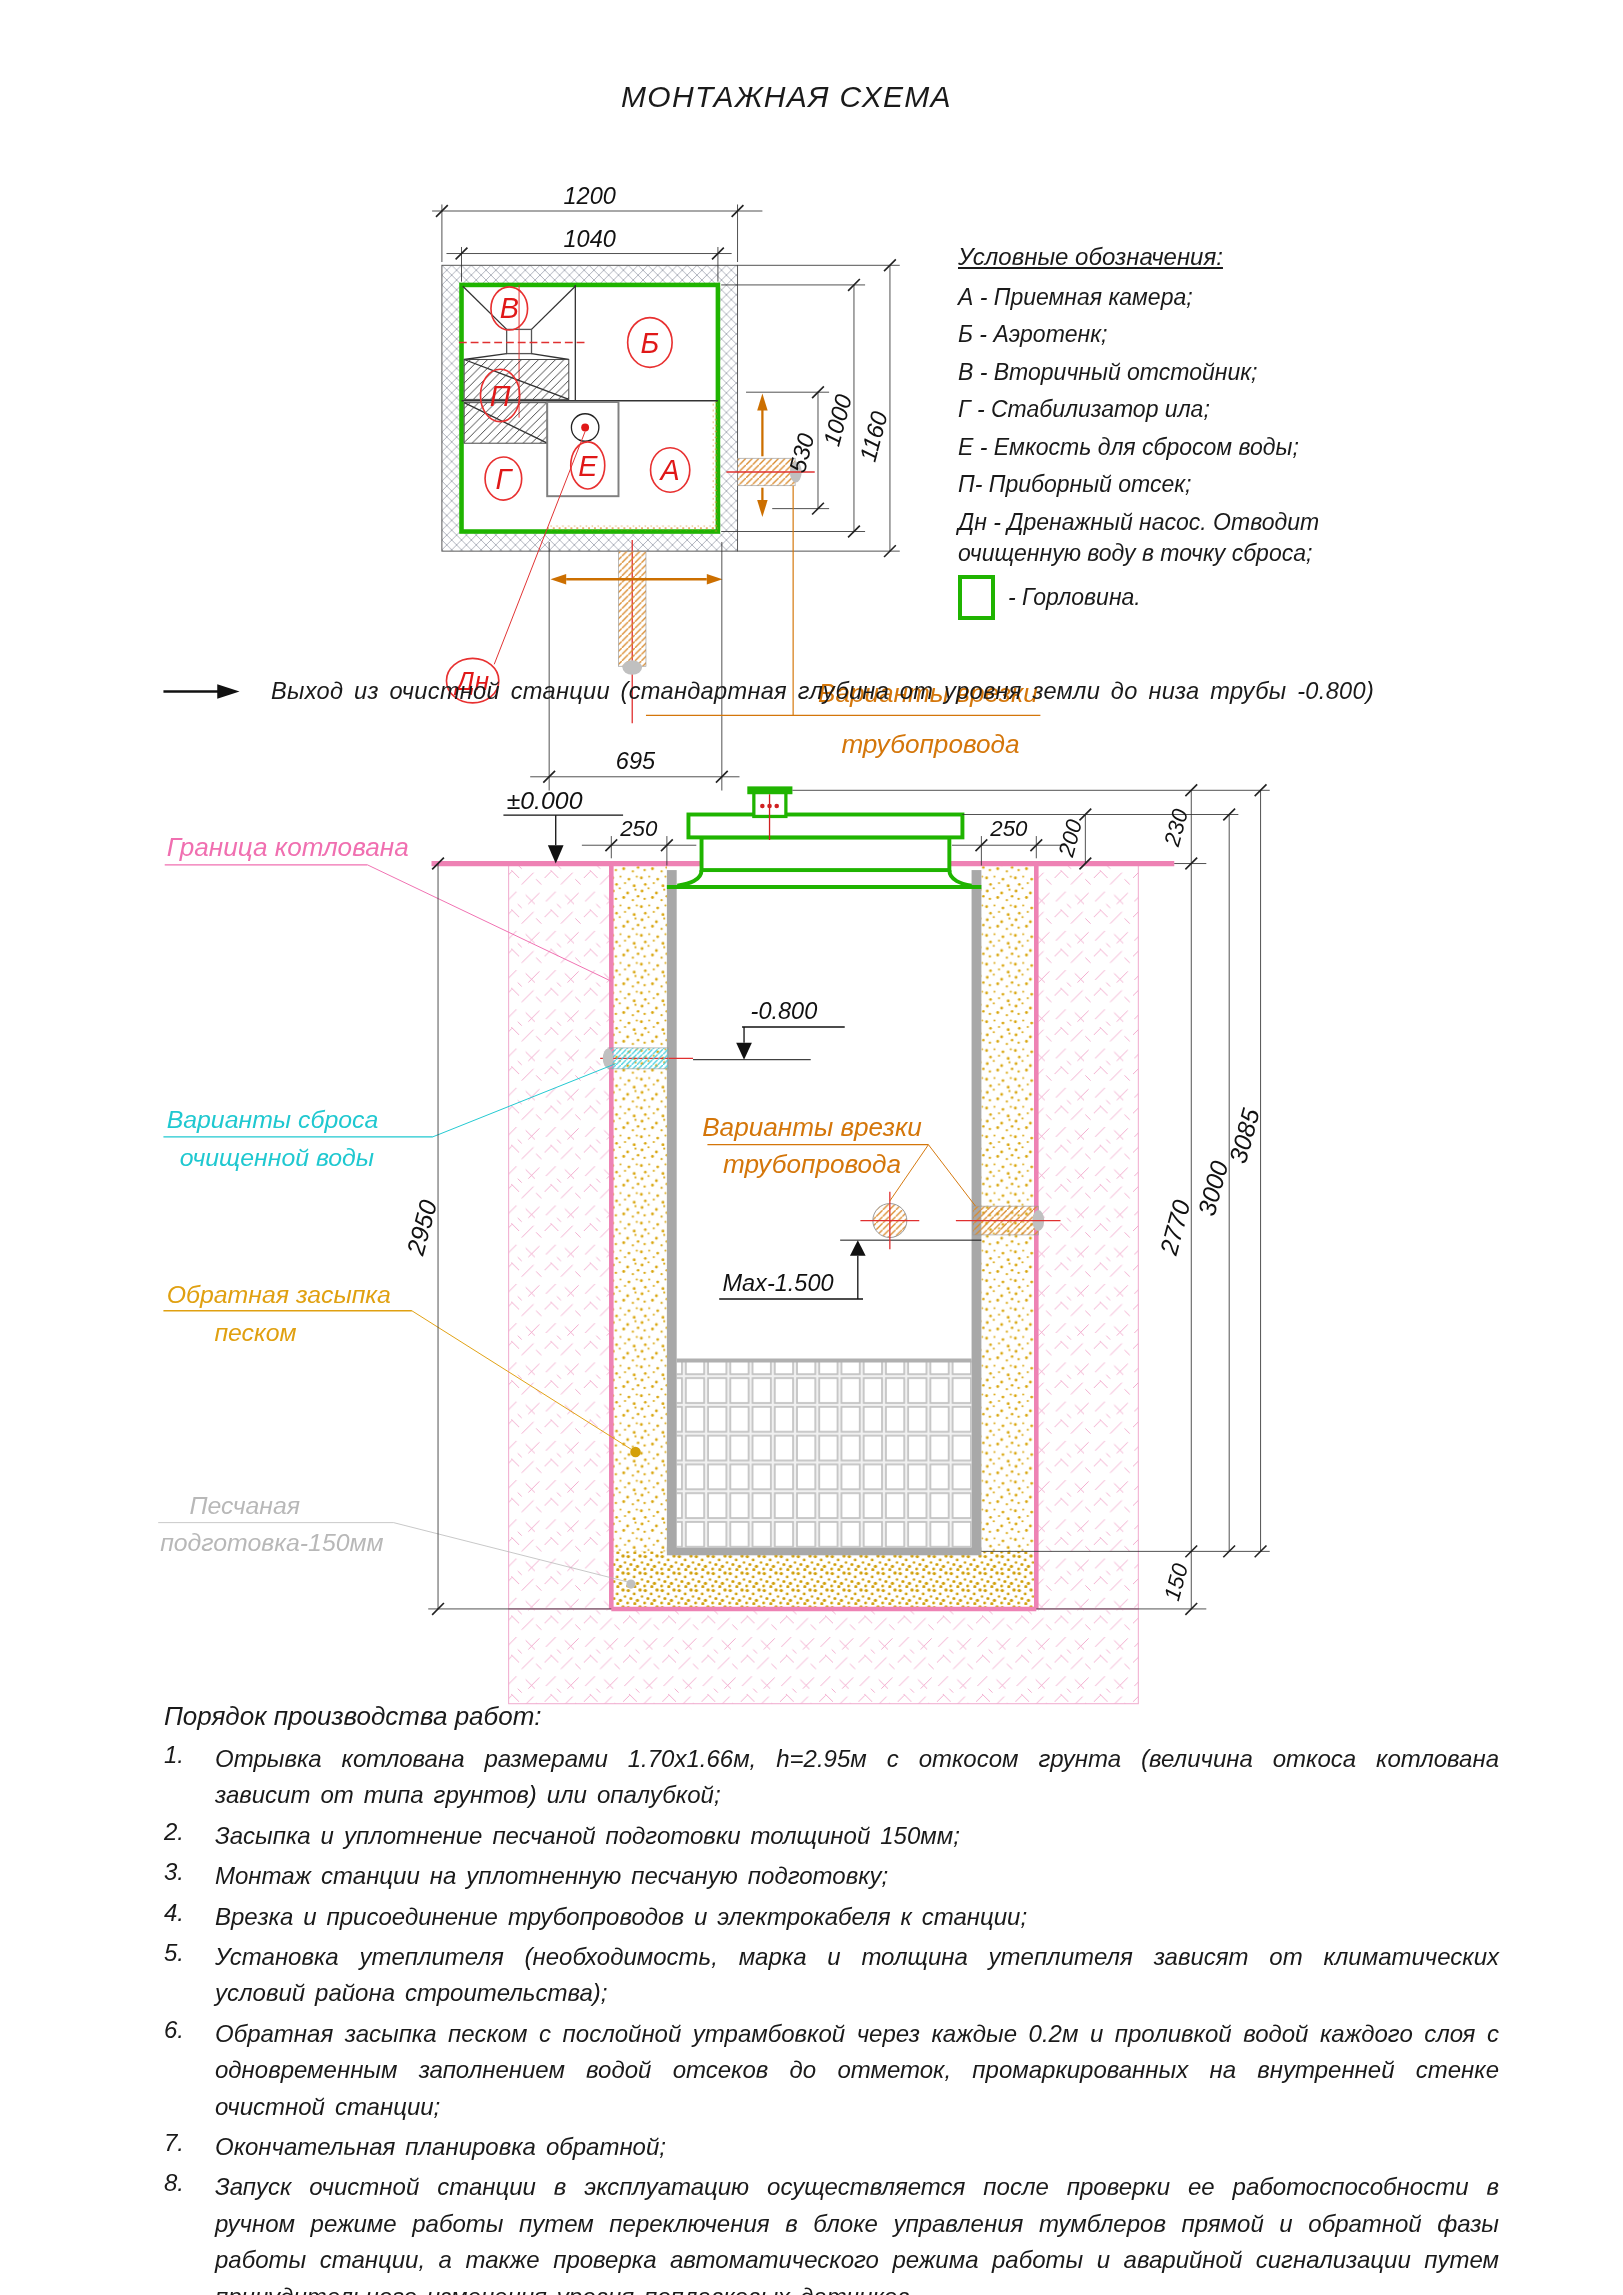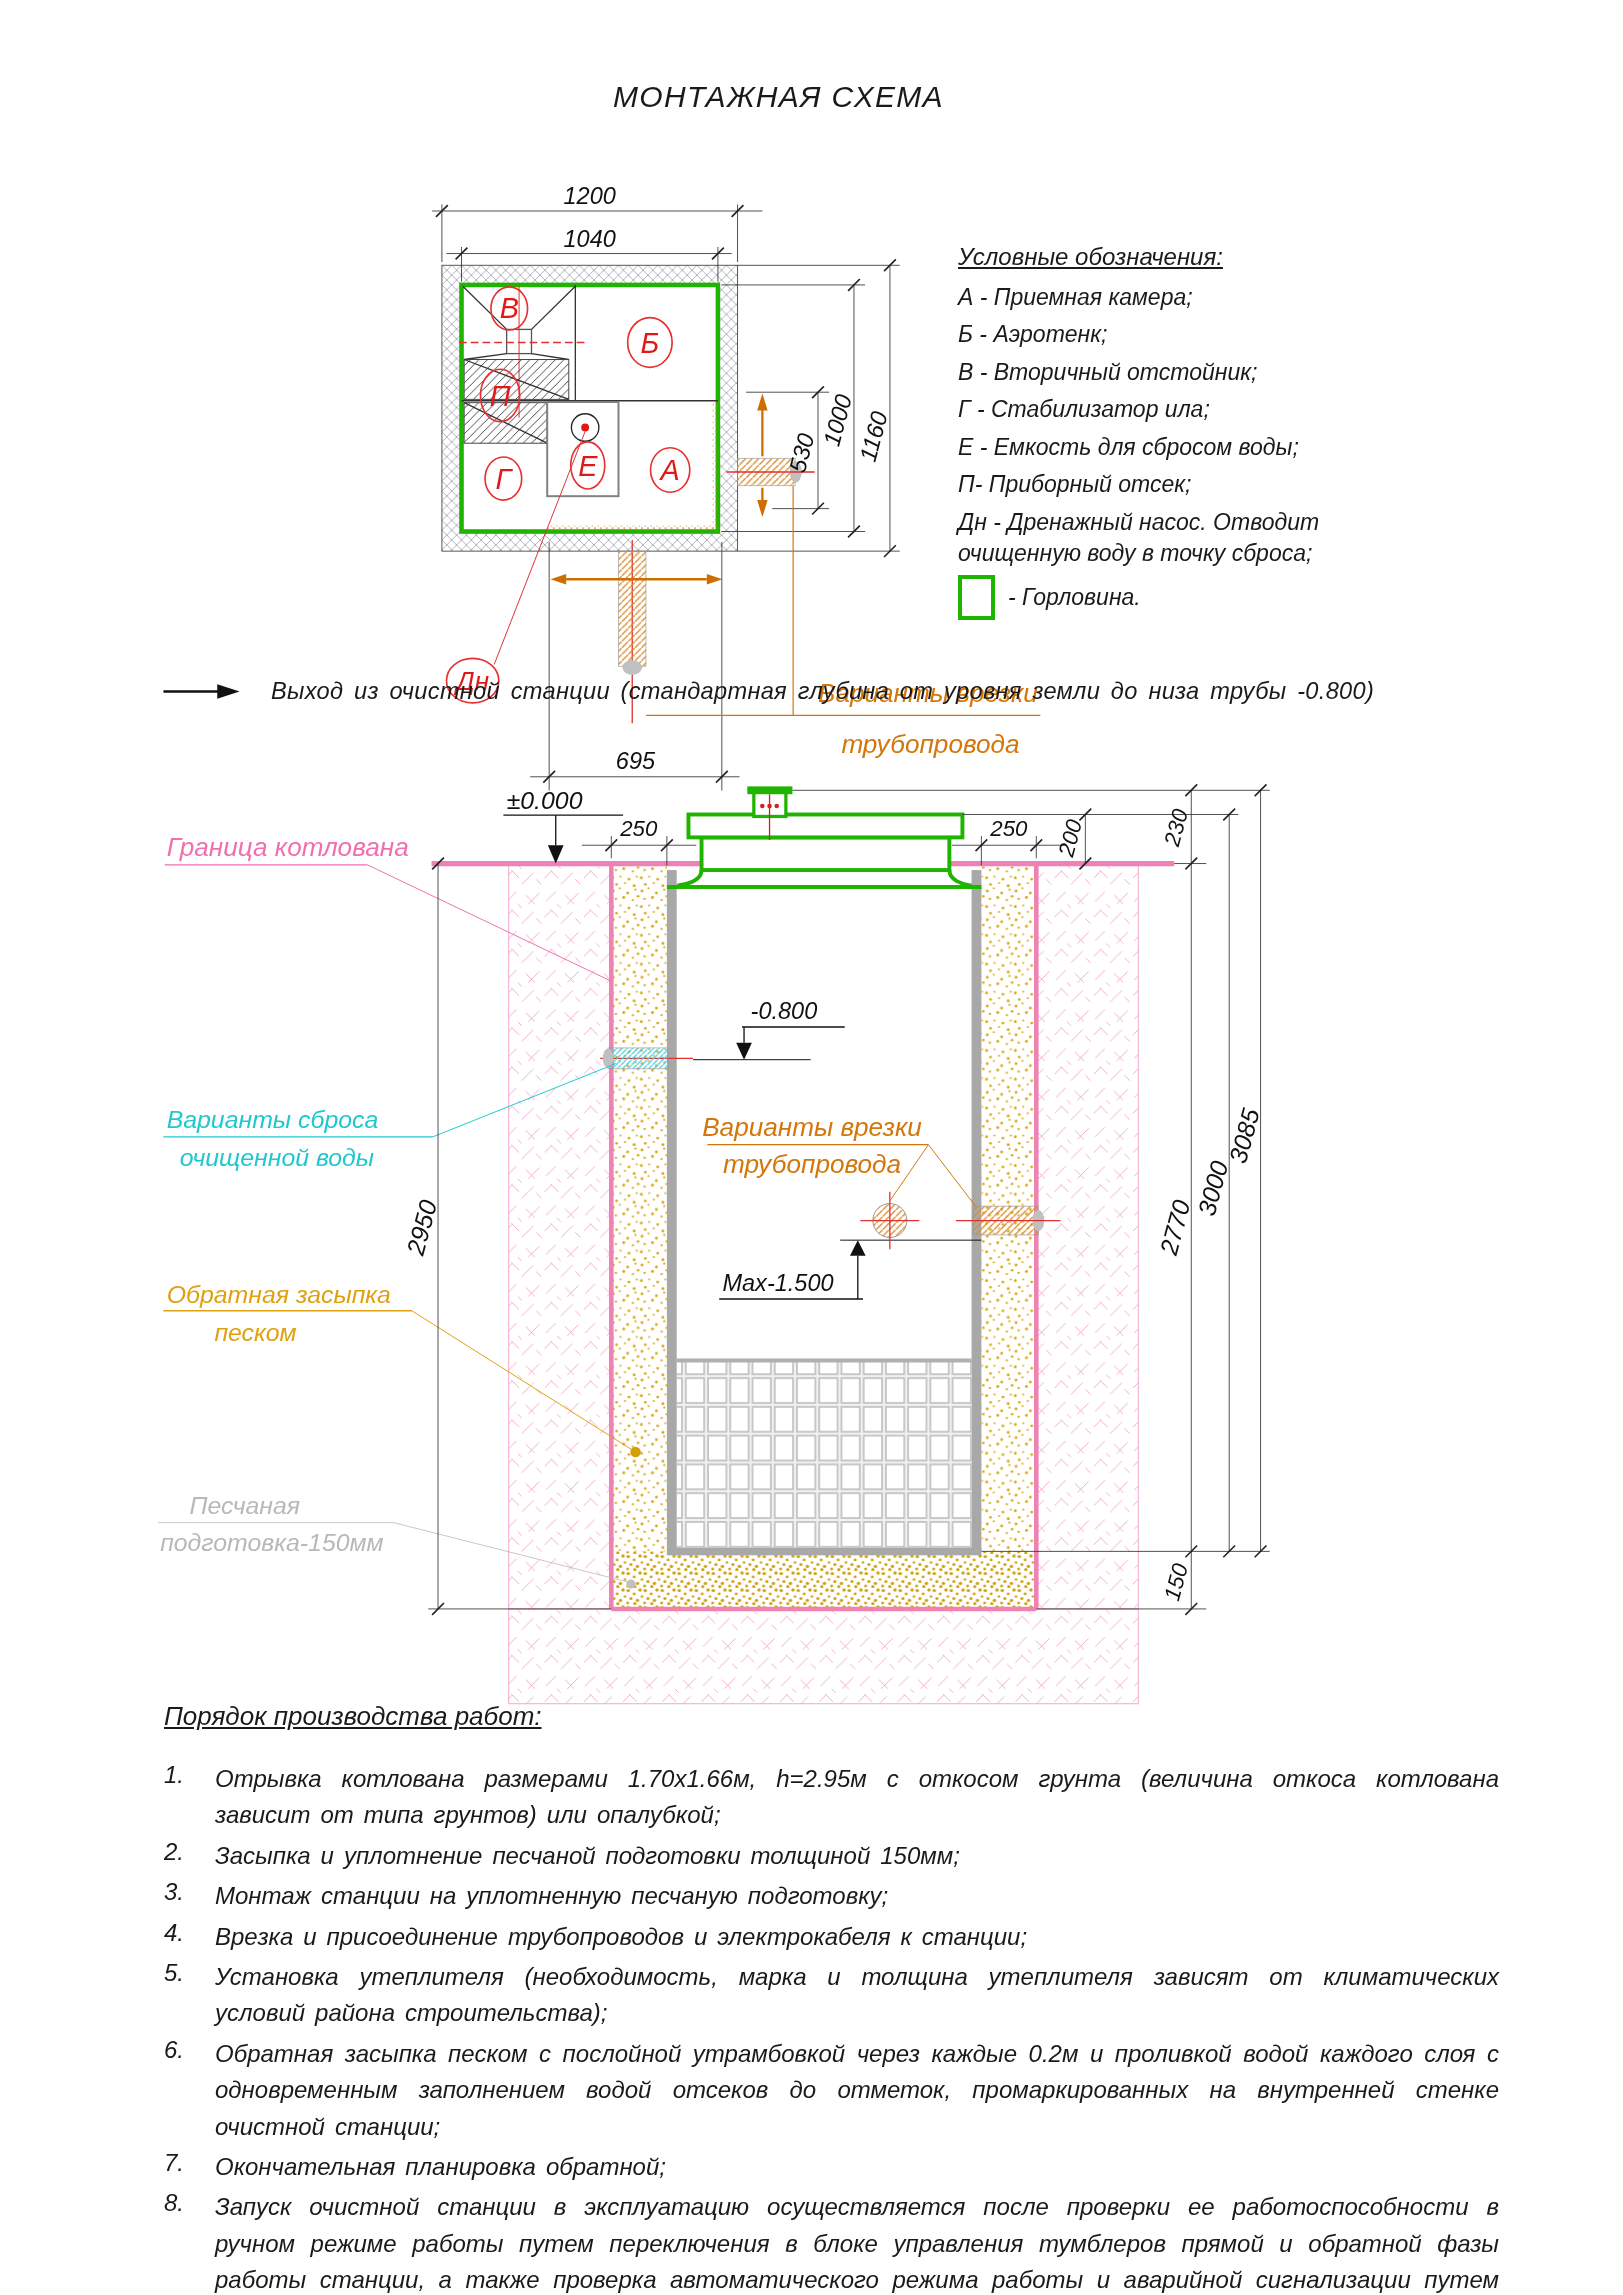--- a/index.html
+++ b/index.html
@@ -1,31 +1,31 @@
 <!DOCTYPE html>
 <html style="font-size:10.5px"><head>
 <meta charset="utf-8">
 <style>
   html,body{margin:0;padding:0;background:#fff;}
   .page{position:relative;width:1623px;height:2295px;background:#fff;overflow:hidden;
         font-family:"Liberation Sans",sans-serif;color:#1a1a1a;}
-  .title-block{position:absolute;left:288px;top:77px;width:981px;text-align:center;
+  .title-block{position:absolute;left:296px;top:77px;width:981px;text-align:center;
                font-style:italic;line-height:1.35;}
   .title-line1{font-size:30px;letter-spacing:1.3px;}
   .title-line2{font-size:26px;letter-spacing:0.7px;}
   .legend{position:absolute;left:958px;top:243px;width:458px;font-style:italic;font-size:23px;}
   .legend-title{text-decoration:underline;margin-bottom:10.5px;font-size:24px;}
   .legend-item{margin-bottom:6.5px;line-height:1.35;}
   .legend-neck{display:flex;align-items:center;margin-top:2.6px;text-align:right;}
   .neck-square{display:inline-block;width:29px;height:37px;border:4.6px solid #1fb400;margin-right:13px;}
   .flows{position:absolute;left:162px;top:678px;width:1426px;font-style:italic;font-size:23.6px;}
   .flow-row{display:flex;align-items:center;margin-bottom:18.3px;letter-spacing:0.3px;word-spacing:3.9px;}
   .flow-row svg{flex:0 0 auto;margin-right:30px;}
   .worklist{position:absolute;left:164px;top:1701px;width:1335px;font-style:italic;font-size:24px;}
-  .worklist-title{text-decoration:underline;font-size:26px;margin-bottom:29px;}
+  .worklist-title{font-size:26px;margin-bottom:9px;}
   .work-item{display:flex;margin-bottom:3.9px;}
   .work-num{flex:0 0 51px;}
   .work-text{flex:1;line-height:1.52;text-align:justify;word-spacing:3.3px;}
   svg text{font-family:"Liberation Sans",sans-serif;font-style:italic;}
 </style>
 </head>
 <body>
 
 <div class="page">
 

